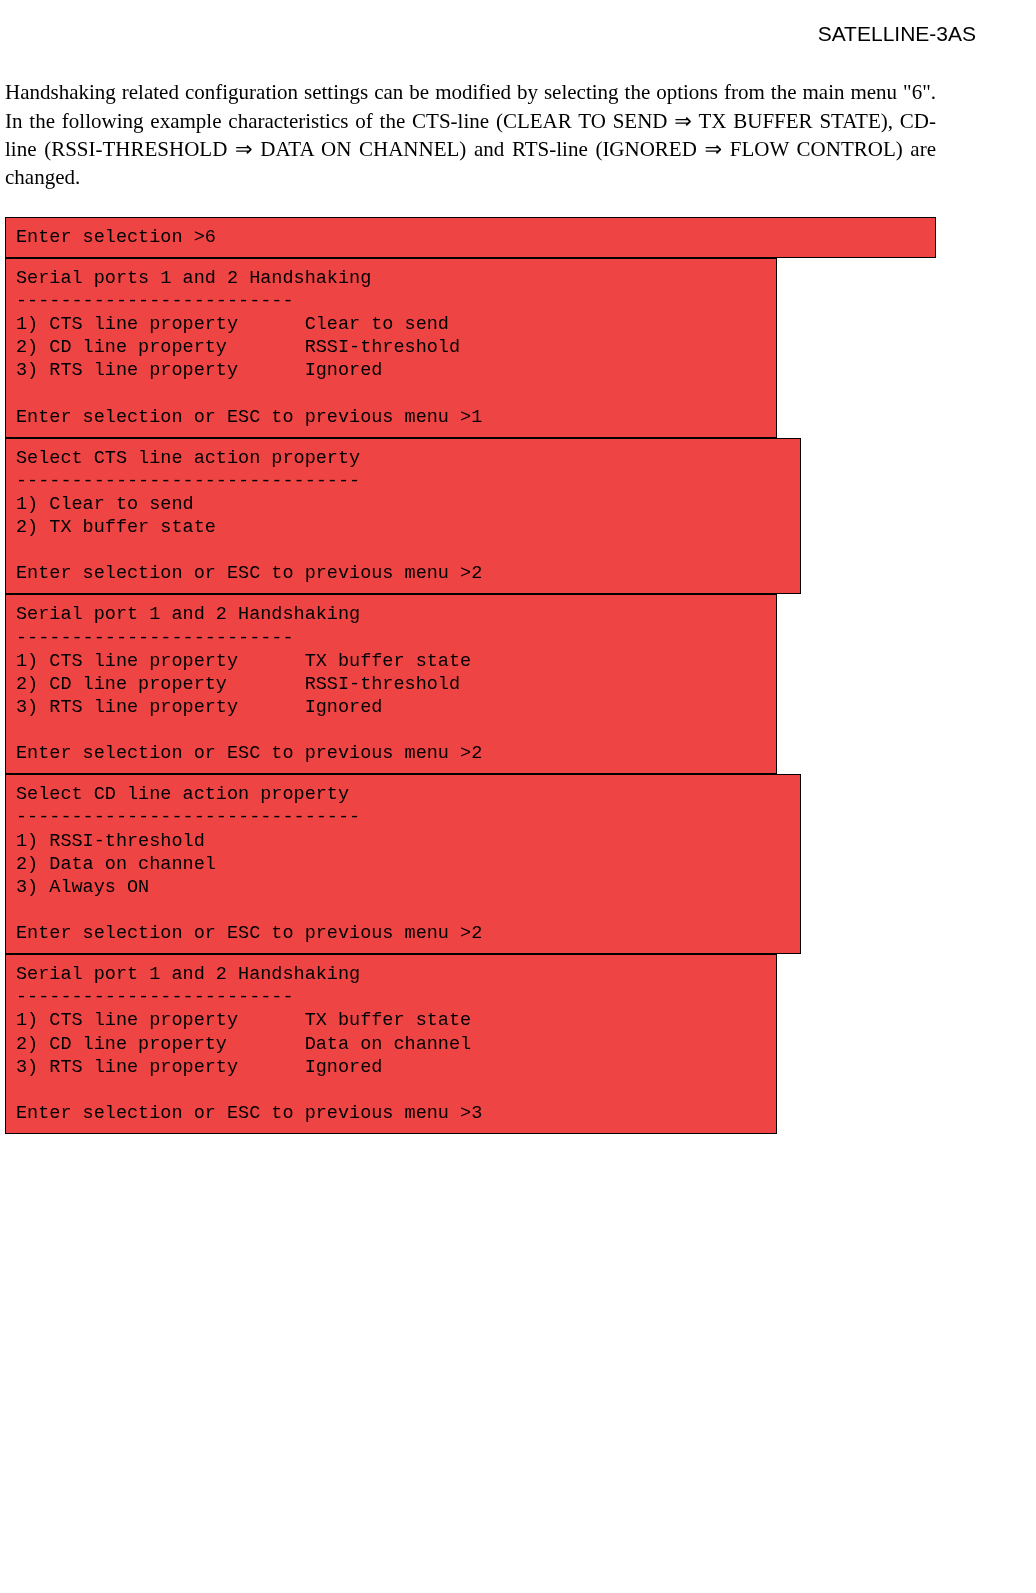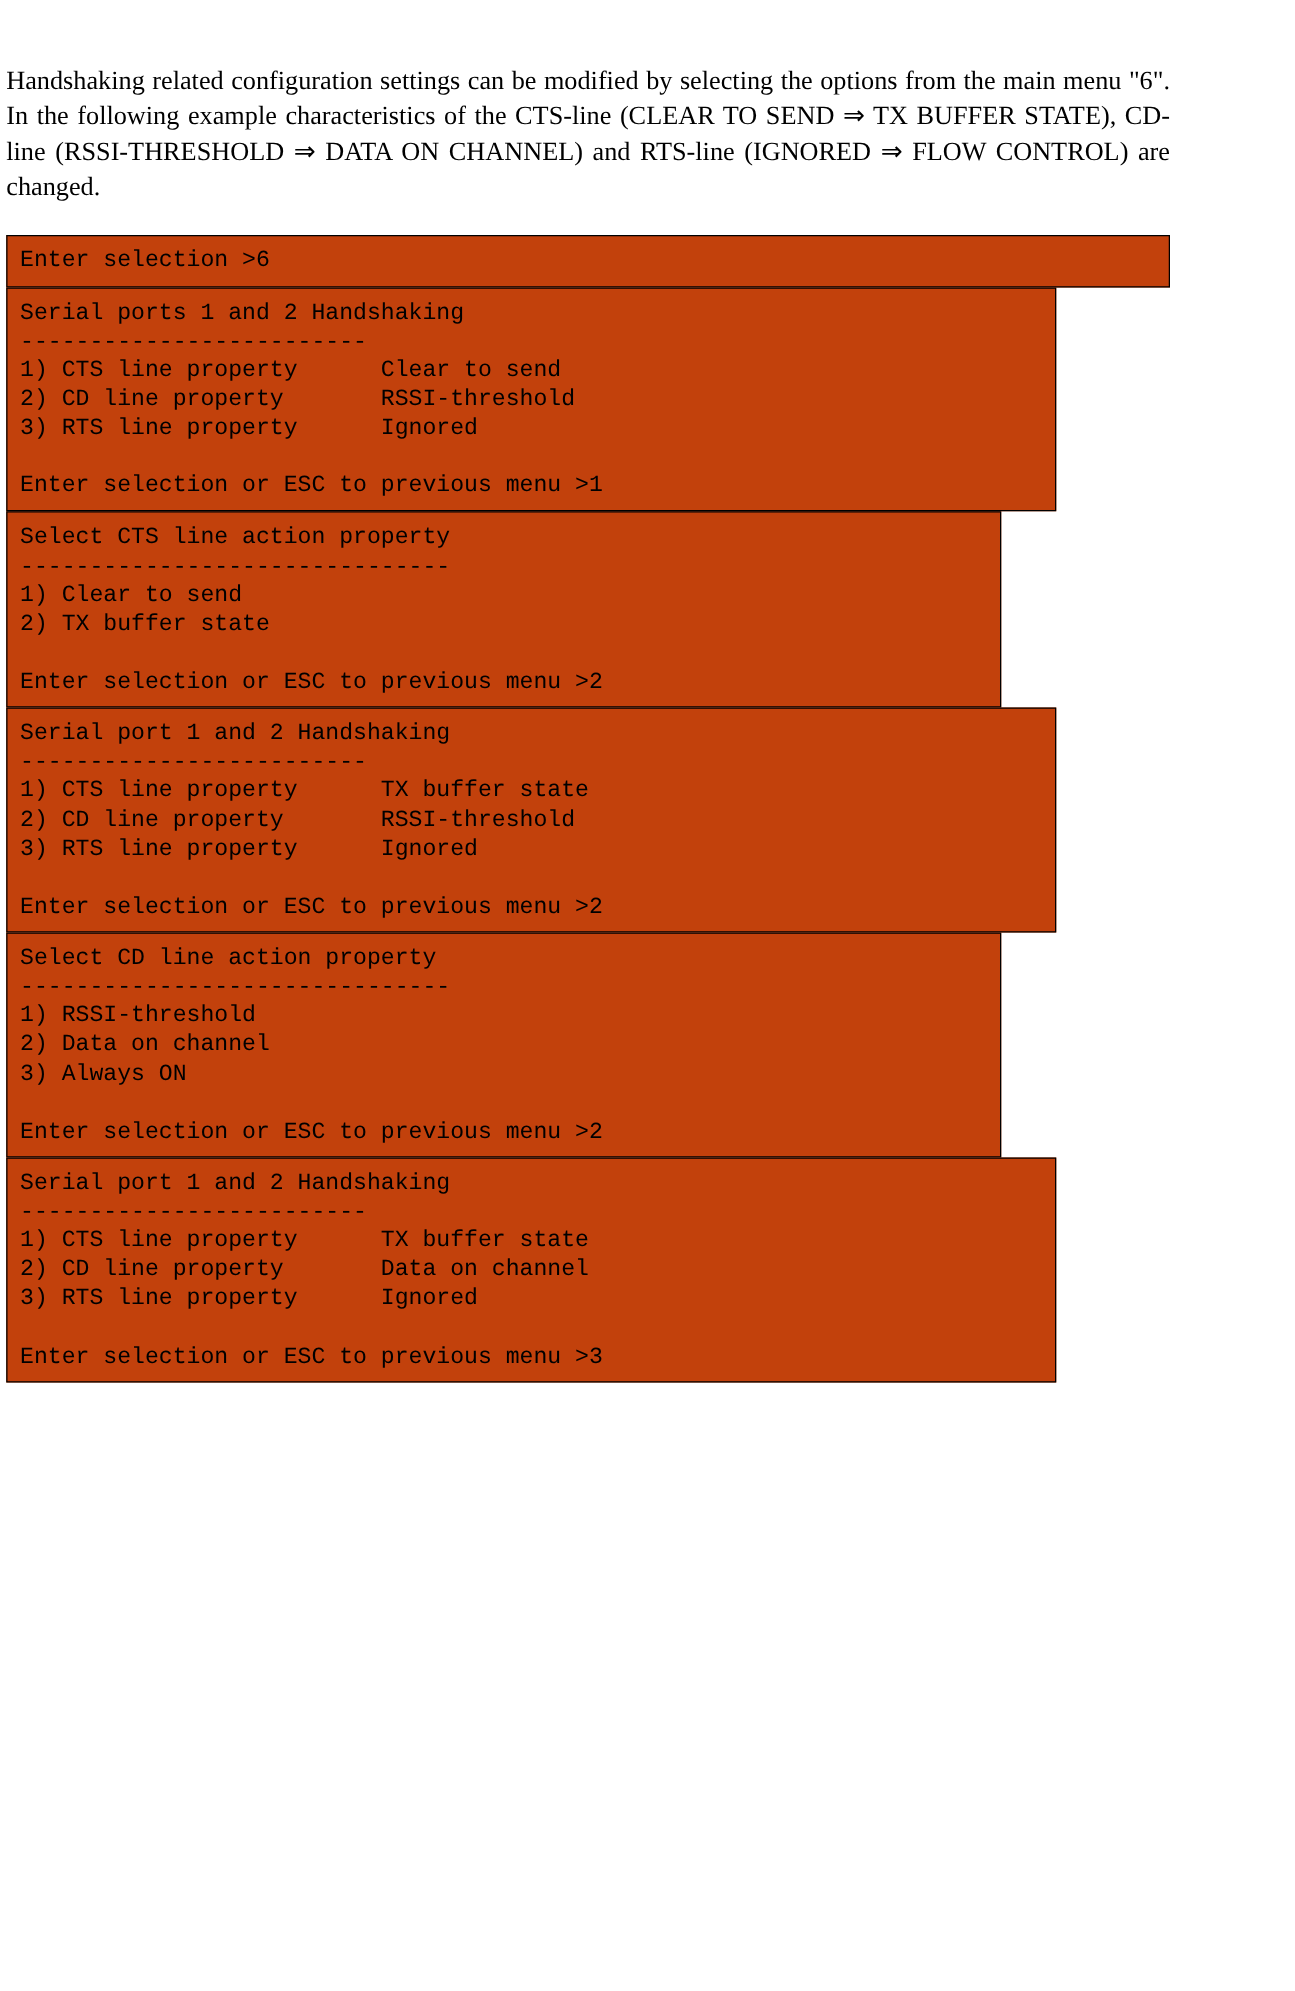--- a/index.html
+++ b/index.html
@@ -45,28 +45,28 @@
   }
   pre.box {
     font-family: "Courier New", Courier, monospace;
     font-size: 18.5px;
     white-space: pre;
     border: 1.5px solid #000;
     margin: 0 0 0 0;
     padding: 8px 10px;
     line-height: 1.25;
     box-sizing: border-box;
-    background: #c2410c;
+    background: #ef4444;
   }
   .box-full {
     width: 100%;
     margin-left: 0;
   }
   .box-indent1 {
-    width: 840px;
+    width: 772px;
     margin-left: 85px;
   }
   .box-indent2 {
     width: 796px;
     margin-left: 190px;
   }
   .stack > * + * {
     margin-top: -1.5px;
   }
   .page-number {
@@ -77,20 +77,21 @@
     text-align: center;
     font-size: 20px;
   }
 </style>
 </head>
 <body>
 
 <div class="page">
 
   <div class="header">
+    <div class="header-line1">SATELLINE-3AS</div>
   </div>
 
 
   <p class="body-text">Handshaking related configuration settings can be modified by selecting the options from the main menu "6". In the following example characteristics of the CTS-line (CLEAR TO SEND ⇒ TX BUFFER STATE), CD-line (RSSI-THRESHOLD ⇒ DATA ON CHANNEL) and RTS-line (IGNORED ⇒ FLOW CONTROL) are changed.</p>
 
   <div class="stack">
     <pre class="box box-full">Enter selection &gt;6</pre>
     <pre class="box box-indent1">Serial ports 1 and 2 Handshaking
 -------------------------
 1) CTS line property      Clear to send

